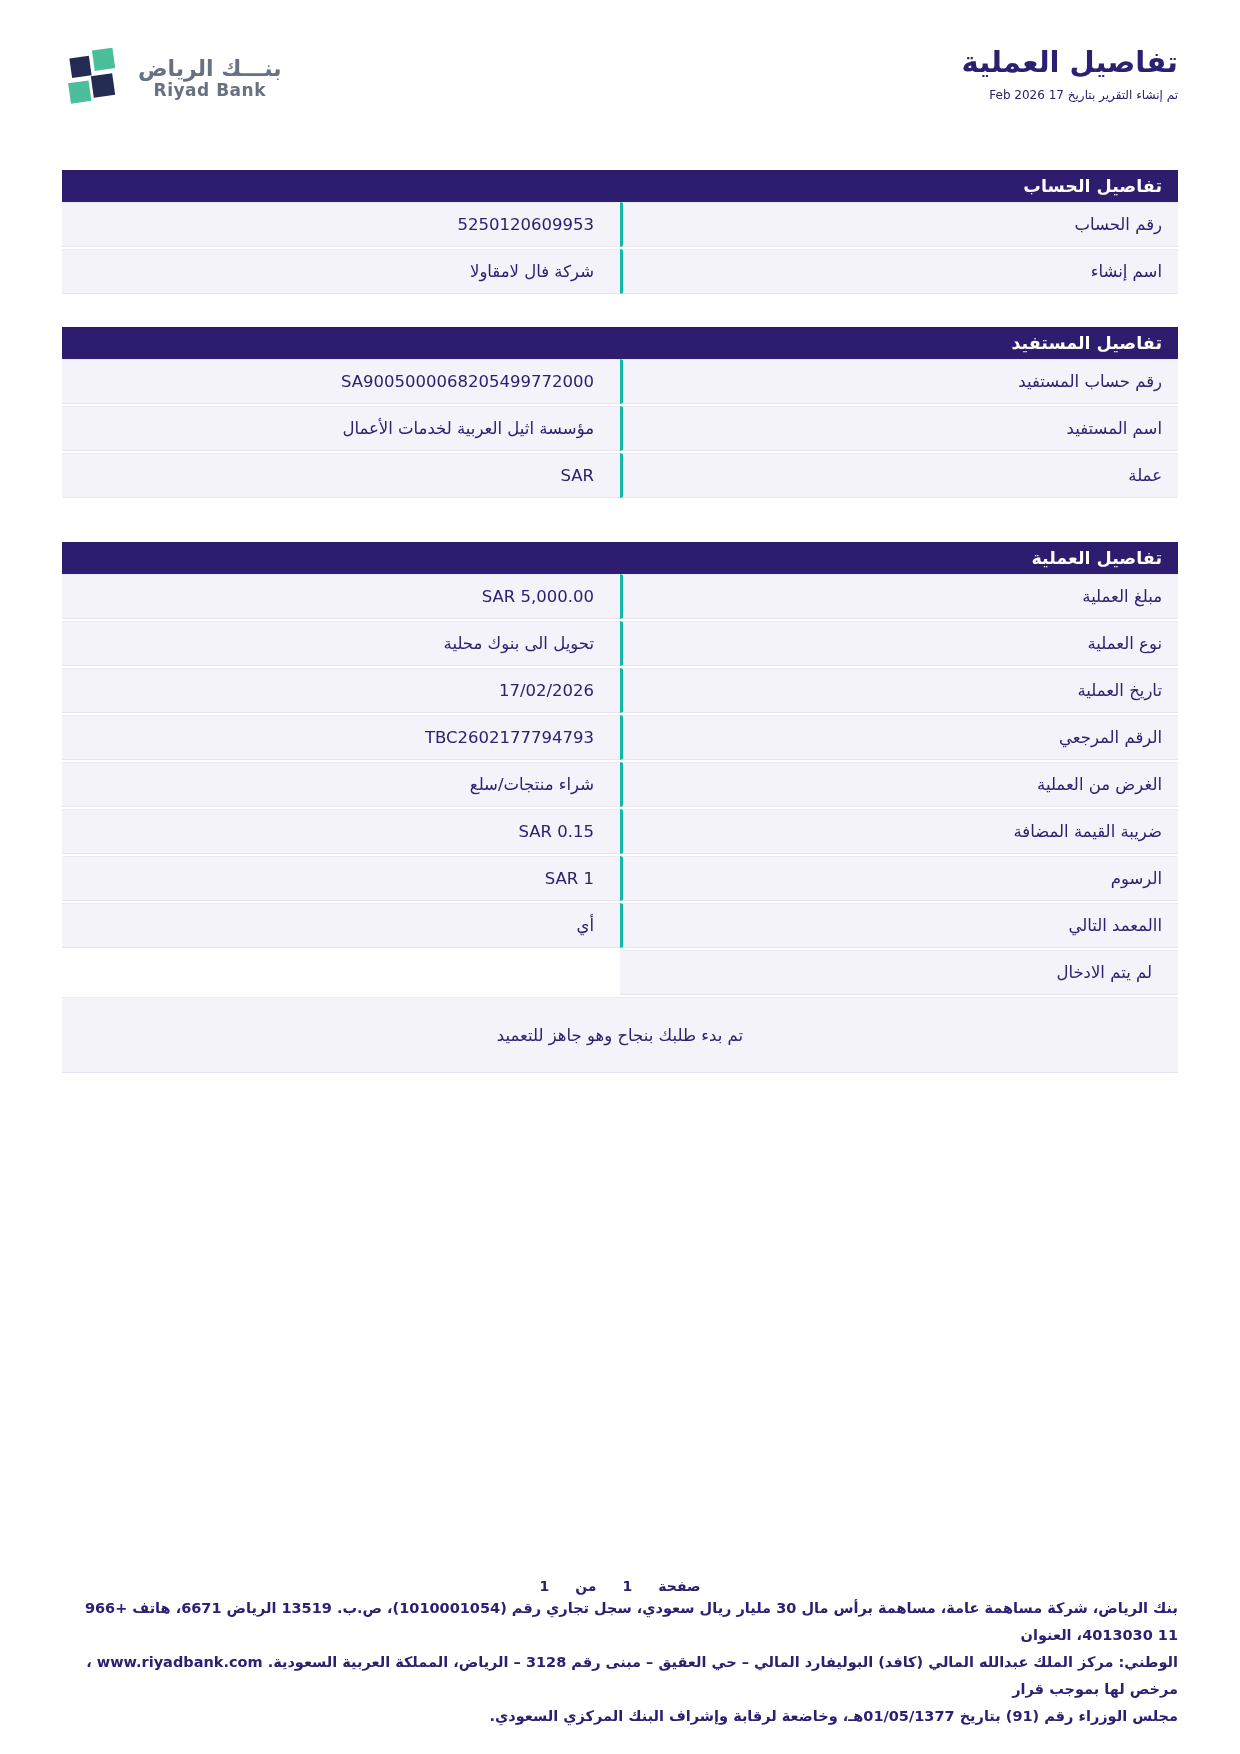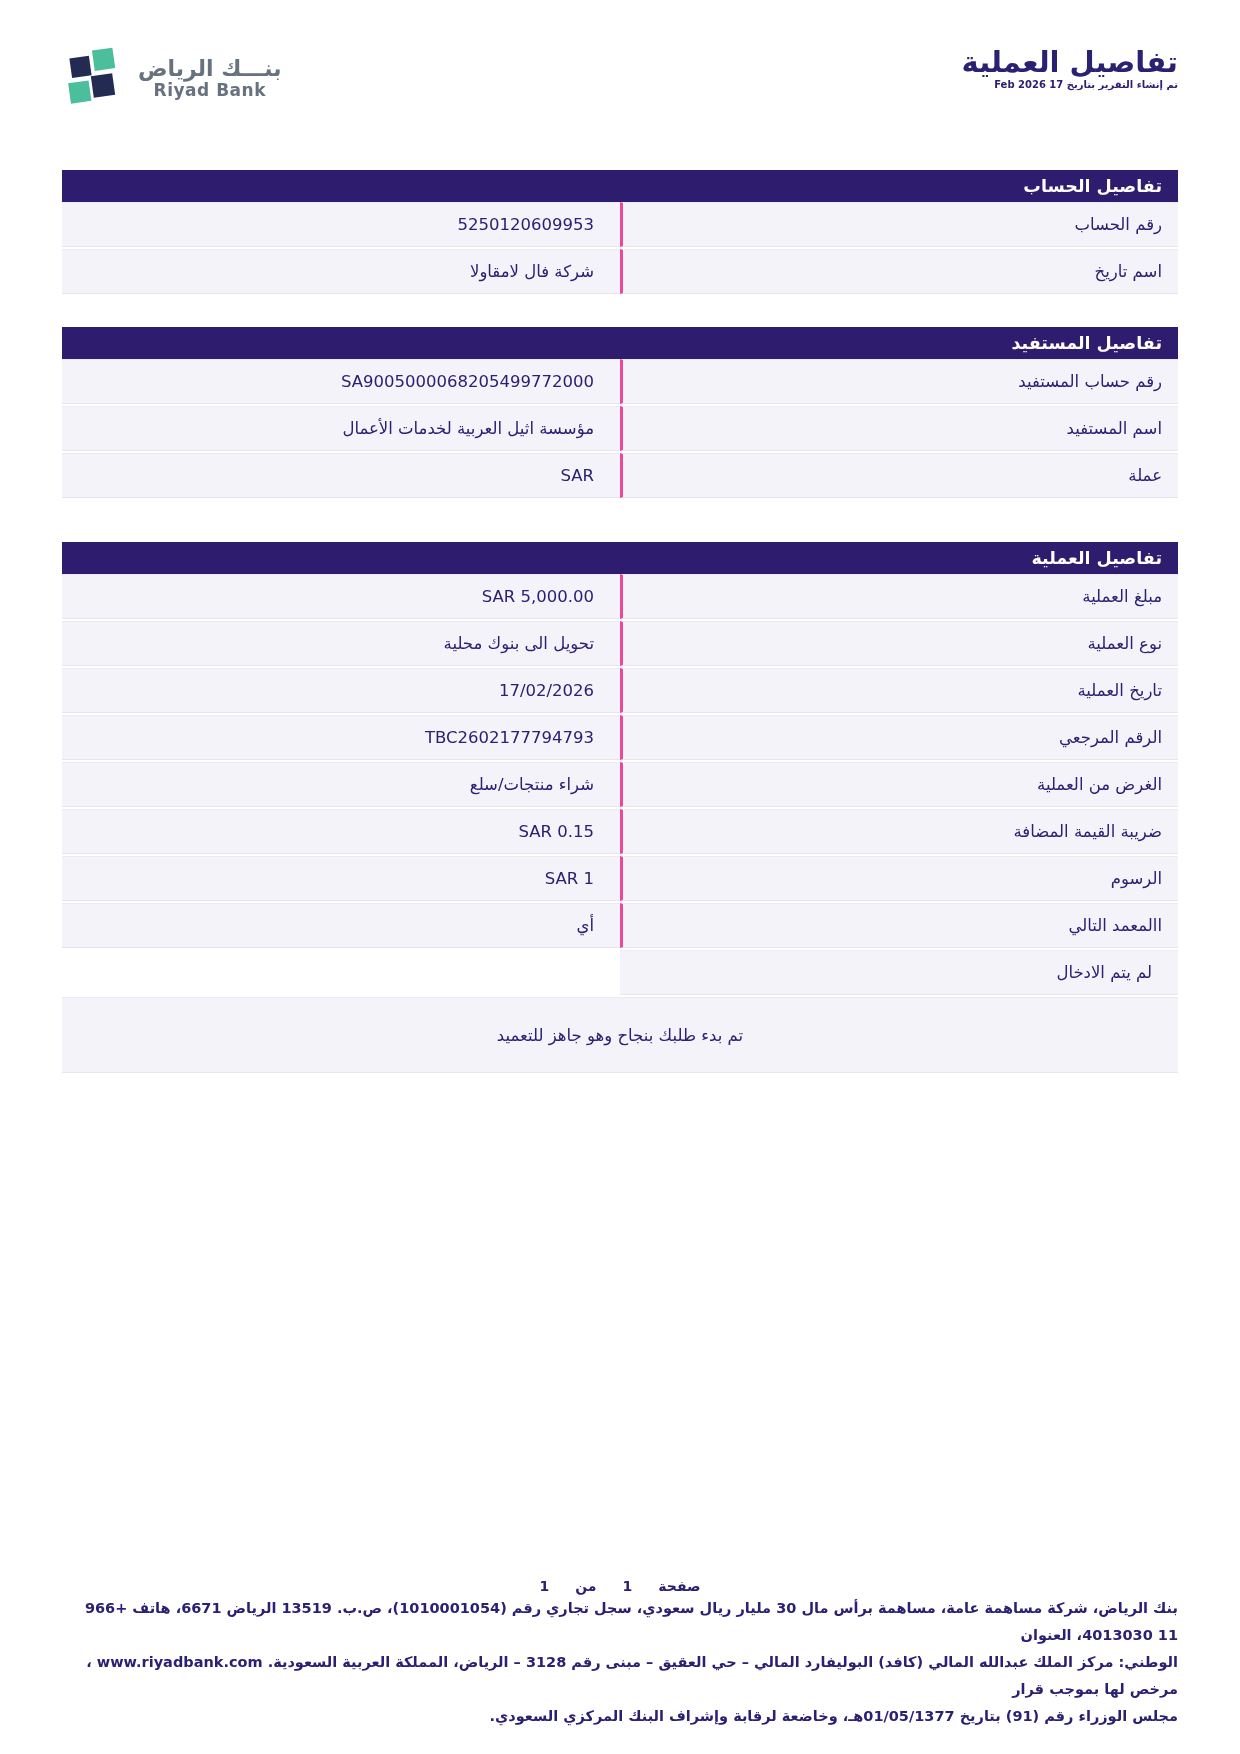--- a/index.html
+++ b/index.html
@@ -18,21 +18,21 @@
     color:var(--text_navy,#2B2173);
     overflow:hidden;
   }
   
   .top-header{
     display:flex;justify-content:space-between;align-items:flex-start;
     padding:46px 62px 0 62px;
   }
   .title-block{text-align:right;}
   .doc-title{font-size:29px;font-weight:700;line-height:1.15;}
-  .doc-subtitle{font-size:10px;font-weight:700;margin-top:0;}
+  .doc-subtitle{font-size:12px;font-weight:400;margin-top:9px;}
   .logo{display:flex;align-items:center;gap:16px;direction:ltr;}
   .logo-mark{width:60px;height:64px;flex:0 0 auto;}
   .logo-text{text-align:center;color:var(--logo_text,#68717F);line-height:1.15;}
   .logo-ar{font-size:22px;font-weight:700;}
   .logo-en{font-size:17px;font-weight:700;letter-spacing:0.5px;}
   
   .table{margin:0 62px;}
   .table.t1{margin-top:60px;}
   .table.t2{margin-top:33px;}
   .table.t3{margin-top:44px;}
@@ -42,21 +42,21 @@
     padding:0 16px;font-weight:700;font-size:17.5px;
   }
   .t-row{display:flex;}
   .t-row + .t-row{margin-top:2px;}
   .cell{
     background:var(--row_bg,#F4F3F9);
     border-top:1px solid #ECEAF4;border-bottom:1px solid #E7E4F0;
     min-height:45px;display:flex;align-items:center;
     font-size:16.5px;
   }
-  .cell.label{width:50%;padding:0 16px;border-left:3px solid #ec4899;justify-content:flex-start;}
+  .cell.label{width:50%;padding:0 16px;border-left:3px solid #14b8a6;justify-content:flex-start;}
   .cell.value{width:50%;padding:8px 26px;justify-content:flex-start;}
   .t-row.message-row .cell{width:100%;min-height:76px;justify-content:center;border-left:none;}
   
   .page-line{
     position:absolute;left:0;right:0;bottom:160px;
     display:flex;justify-content:center;gap:26px;
     font-size:14px;font-weight:700;
   }
   .legal{
     position:absolute;left:76px;right:62px;bottom:24px;
@@ -89,21 +89,21 @@
   </div>
 </div>
 
 <div class="table t1">
   <div class="table-header">تفاصيل الحساب</div>
   <div class="t-row">
     <div class="cell label">رقم الحساب</div>
     <div class="cell value">5250120609953</div>
   </div>
   <div class="t-row">
-    <div class="cell label">اسم تاريخ</div>
+    <div class="cell label">اسم إنشاء</div>
     <div class="cell value">شركة فال لامقاولا</div>
   </div>
 </div>
 
 <div class="table t2">
   <div class="table-header">تفاصيل المستفيد</div>
   <div class="t-row">
     <div class="cell label">رقم حساب المستفيد</div>
     <div class="cell value">SA9005000068205499772000</div>
   </div>

